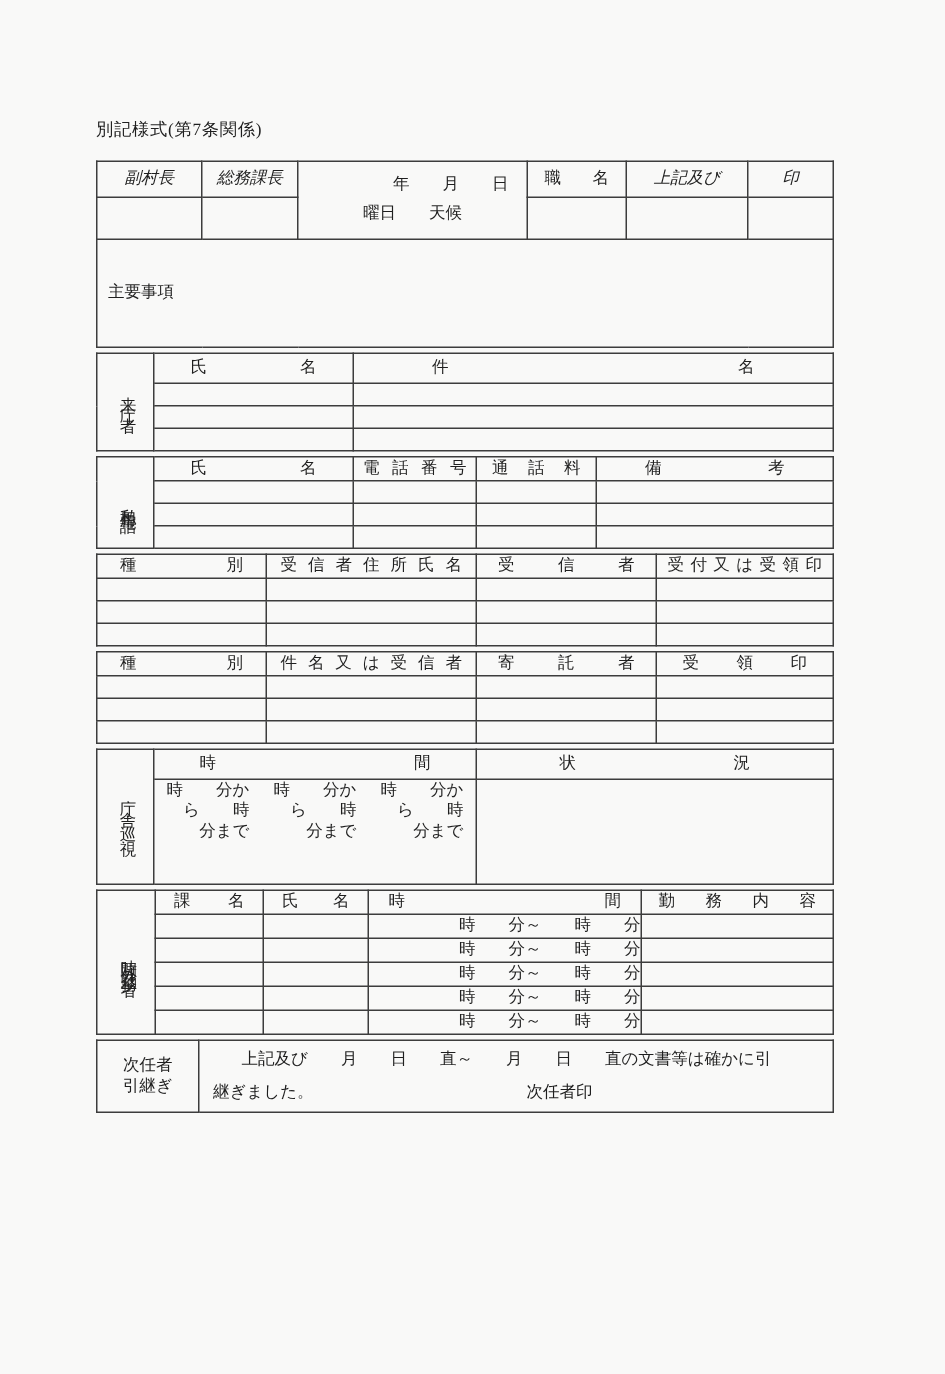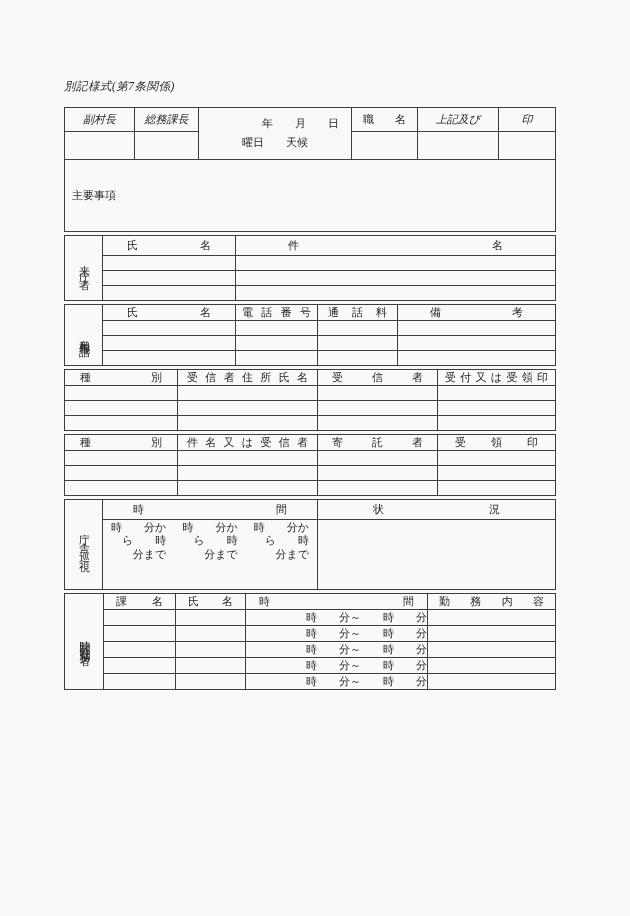--- a/index.html
+++ b/index.html
@@ -1,21 +1,21 @@
 <!DOCTYPE html>
 <html><head>
 <meta charset="utf-8">
 <style>
   html,body{margin:0;padding:0;background:#eee;}
   .page{
     position:relative;width:630px;height:916px;background:#f9f9f8;
     font-family:"Liberation Serif","DejaVu Serif",serif;color:#1f1f1f;
     box-sizing:border-box;overflow:hidden;
   }
-  .title{position:absolute;left:64px;top:79px;font-size:11.5px;letter-spacing:.5px;font-style:italic;}
+  .title{position:absolute;left:64px;top:79px;font-size:11.5px;letter-spacing:.5px;}
   .form{position:absolute;left:64px;top:107px;width:492px;}
   table.sec{border-collapse:collapse;table-layout:fixed;width:492px;}
   .form>table.sec{margin-top:0;}
   .form>table.sec+table.sec{margin-top:3px;}
   .sec td{
     border:1px solid #3d3d3d;font-size:11px;padding:0;overflow:hidden;
     vertical-align:middle;line-height:1.25;
   }
   .c{text-align:center;font-style:italic;}
   .dist{text-align:justify;text-align-last:justify;-moz-text-align-last:justify;}
@@ -300,15 +300,38 @@
           </tr>
       <tr style="height:16px">
             <td></td>
             <td></td>
             <td class="ot-time">時　　分～　　時　　分</td>
             <td></td>
           </tr>
     </tbody>
       </table>
 
+    <table class="sec">
+      <colgroup>
+          <col style="width:68px">
+          <col>
+        </colgroup>
+      <tbody>
+          <tr style="height:48px">
+        <td class="ho-label">
+          <div>次任者</div>
+          <div>引継ぎ</div>
+        </td>
+        <td class="ho-content">
+          <div class="ho-wrap">
+            <div class="ho-line1">上記及び　　月　　日　　直～　　月　　日　　直の文書等は確かに引</div>
+            <div class="ho-line2">
+              <span class="ho-text2">継ぎました。</span>
+              <span class="ho-seal">次任者印</span>
+            </div>
+          </div>
+        </td>
+      </tr>
+    </tbody>
+      </table>
 
   </div>
 </div>
 
 </body></html>

